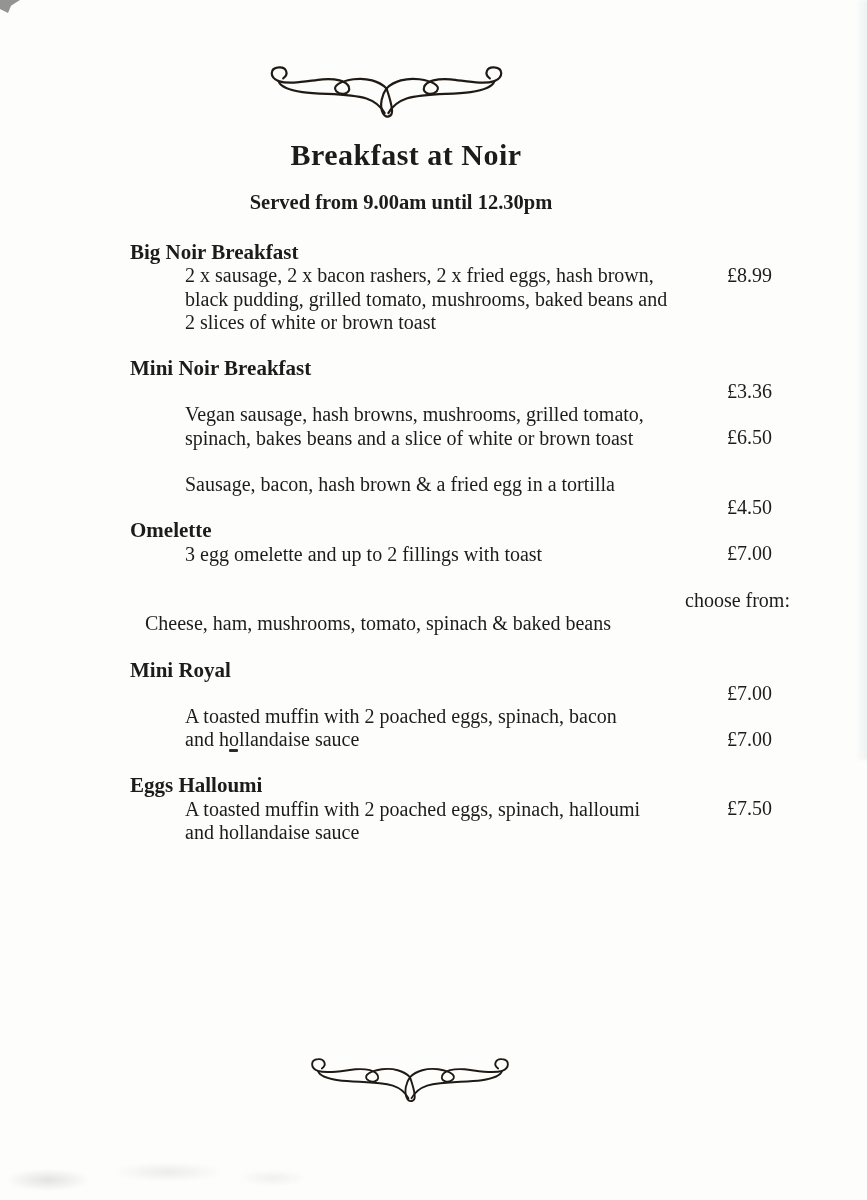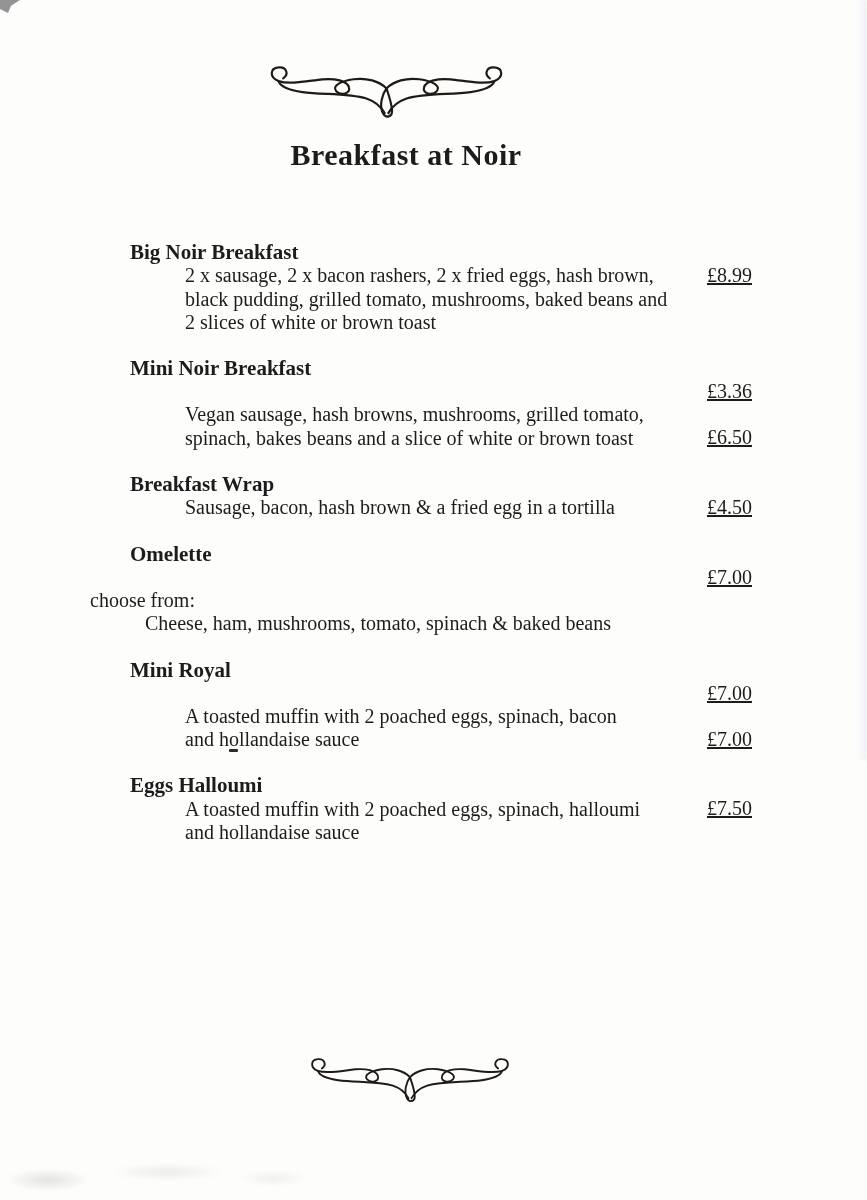--- a/index.html
+++ b/index.html
@@ -97,27 +97,26 @@
     font-weight: bold;
     font-size: 21px;
     white-space: pre;
   }
   .item-desc {
     padding-left: 55px;
     white-space: pre;
   }
   .item-price {
     position: absolute;
-    left: 577px;
+    left: 597px;
     top: 23px;
     white-space: nowrap;
-    text-decoration: underline;
   }
   .note { position: relative; margin-bottom: 23px; }
-  .note-label { white-space: pre; }
+  .note-label { white-space: pre; text-align: right; }
   .note-options { padding-left: 55px; white-space: pre; }
 
   .stray-mark {
     position: absolute;
     left: 229px; top: 749px;
     width: 9px; height: 3px;
     background: #2a2a2a;
     border-radius: 1px;
   }
 </style>
@@ -140,20 +139,21 @@
       <path d="M268,22 C266,28 256,32 242,34 C220,37 192,35 172,41 C163,44 156,50 152,57"></path>
 
       <g transform="scale(-1,1) translate(-300,0)">
         <path d="M150,30 C158,22 172,18 186,20 C200,22 210,27 205,33 C200,38 189,36 191,29 C193,21 207,19 220,20 C238,22 256,26 268,22 C278,18 278,8 268,7 C260,6 256,14 263,19"></path>
         <path d="M268,22 C266,28 256,32 242,34 C220,37 192,35 172,41 C163,44 156,50 152,57"></path>
       </g>
     </svg>
   </div>
 
   <div class="title">Breakfast at Noir</div>
+  <div class="subtitle">Served from 9.00am until 12.30pm</div>
 
   <div class="menu">
 
     <div class="item">
       <div class="item-name">Big Noir Breakfast</div>
       <div class="item-desc">2 x sausage, 2 x bacon rashers, 2 x fried eggs, hash brown,
 black pudding, grilled tomato, mushrooms, baked beans and
 2 slices of white or brown toast</div>
       <div class="item-price">£8.99</div>
     </div>
@@ -163,27 +163,27 @@
       <div class="item-price">£3.36</div>
     </div>
 
     <div class="item">
       <div class="item-desc">Vegan sausage, hash browns, mushrooms, grilled tomato,
 spinach, bakes beans and a slice of white or brown toast</div>
       <div class="item-price">£6.50</div>
     </div>
 
     <div class="item">
-      <div class="item-name">Breakfast Wrap</div>
       <div class="item-desc">Sausage, bacon, hash brown &amp; a fried egg in a tortilla</div>
       <div class="item-price">£4.50</div>
     </div>
 
     <div class="item">
       <div class="item-name">Omelette</div>
+      <div class="item-desc">3 egg omelette and up to 2 fillings with toast</div>
       <div class="item-price">£7.00</div>
     </div>
 
     <div class="note">
       <div class="note-label">choose from:</div>
       <div class="note-options">Cheese, ham, mushrooms, tomato, spinach &amp; baked beans</div>
     </div>
 
     <div class="item">
       <div class="item-name">Mini Royal</div>

